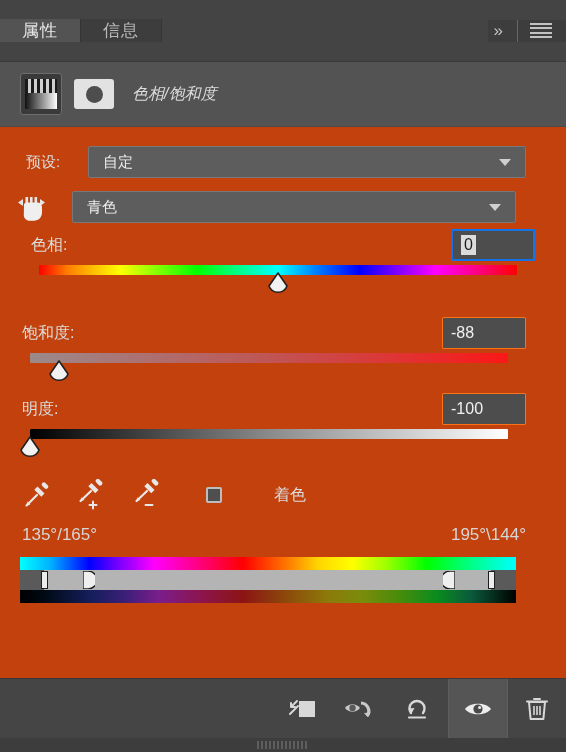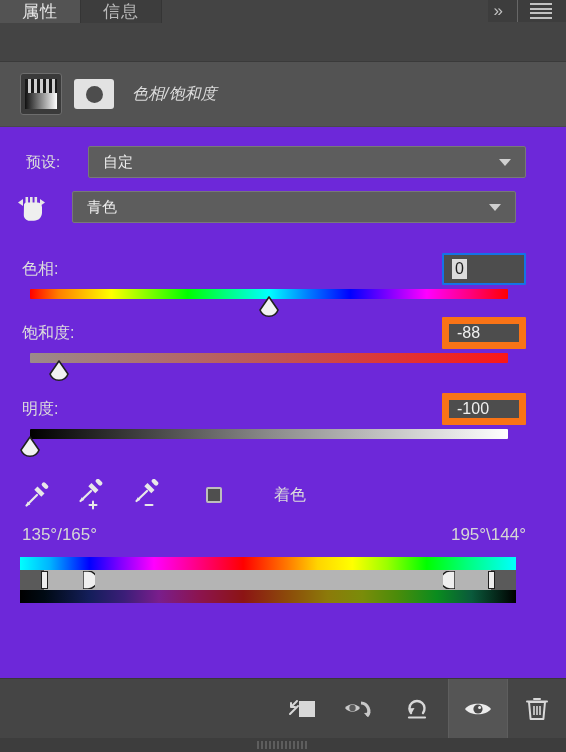--- a/index.html
+++ b/index.html
@@ -23,21 +23,21 @@
   }
 
   
   .tabstrip {
     position: absolute;
     left: 0; top: 0;
     width: 566px; height: 62px;
     background: #444444;
     border-bottom: 1px solid #3a3a3a;
     display: flex;
-    align-items: flex-start;
+    align-items: center;
     box-sizing: border-box;
   }
   .tab {
     display: flex;
     align-items: center;
     justify-content: center;
     padding: 0 22px;
     font-size: 17px;
     letter-spacing: 1px;
     color: #b9b9b9;
@@ -144,21 +144,21 @@
     font-size: 16px;
     color: #dcdcdc;
     margin-left: 6px;
   }
 
   
   .panelbody {
     position: absolute;
     left: 0; top: 127px;
     width: 566px; height: 551px;
-    background: #6d28d9;
+    background: #c2410c;
     box-sizing: border-box;
     padding-left: 36px;
   }
 
   .row {
     display: flex;
     align-items: center;
   }
   .rowlabel {
     font-size: 15px;
@@ -203,37 +203,37 @@
     width: 504px; height: 34px;
   }
   .scrubby {
     width: 48px; height: 34px;
     display: flex; align-items: center; justify-content: center;
   }
   .channel-row .selectbox { margin-left: 12px; }
 
   
   .slider-group { position: absolute; left: 22px; width: 504px; }
-  .sg-hue { top: 124px; }
+  .sg-hue { top: 100px; margin-left: 9px; }
   .sg-sat { top: 188px; }
   .sg-lig { top: 264px; text-align: center; }
 
   .sg-head {
     position: relative;
     height: 36px;
     display: flex;
     align-items: center;
   }
   .sg-head .rowlabel { font-size: 16px; }
   .numfield {
     position: absolute;
     right: 0; top: 2px;
     width: 84px; height: 32px;
     background: #4d4d4d;
-    border: 7px solid #f97316;
+    border: 1px solid #f97316;
     border-radius: 1px;
     box-sizing: border-box;
     display: flex;
     align-items: center;
     padding-left: 8px;
     font-size: 16px;
     color: #f0f0f0;
     cursor: text;
   }
   .numfield.focused {

